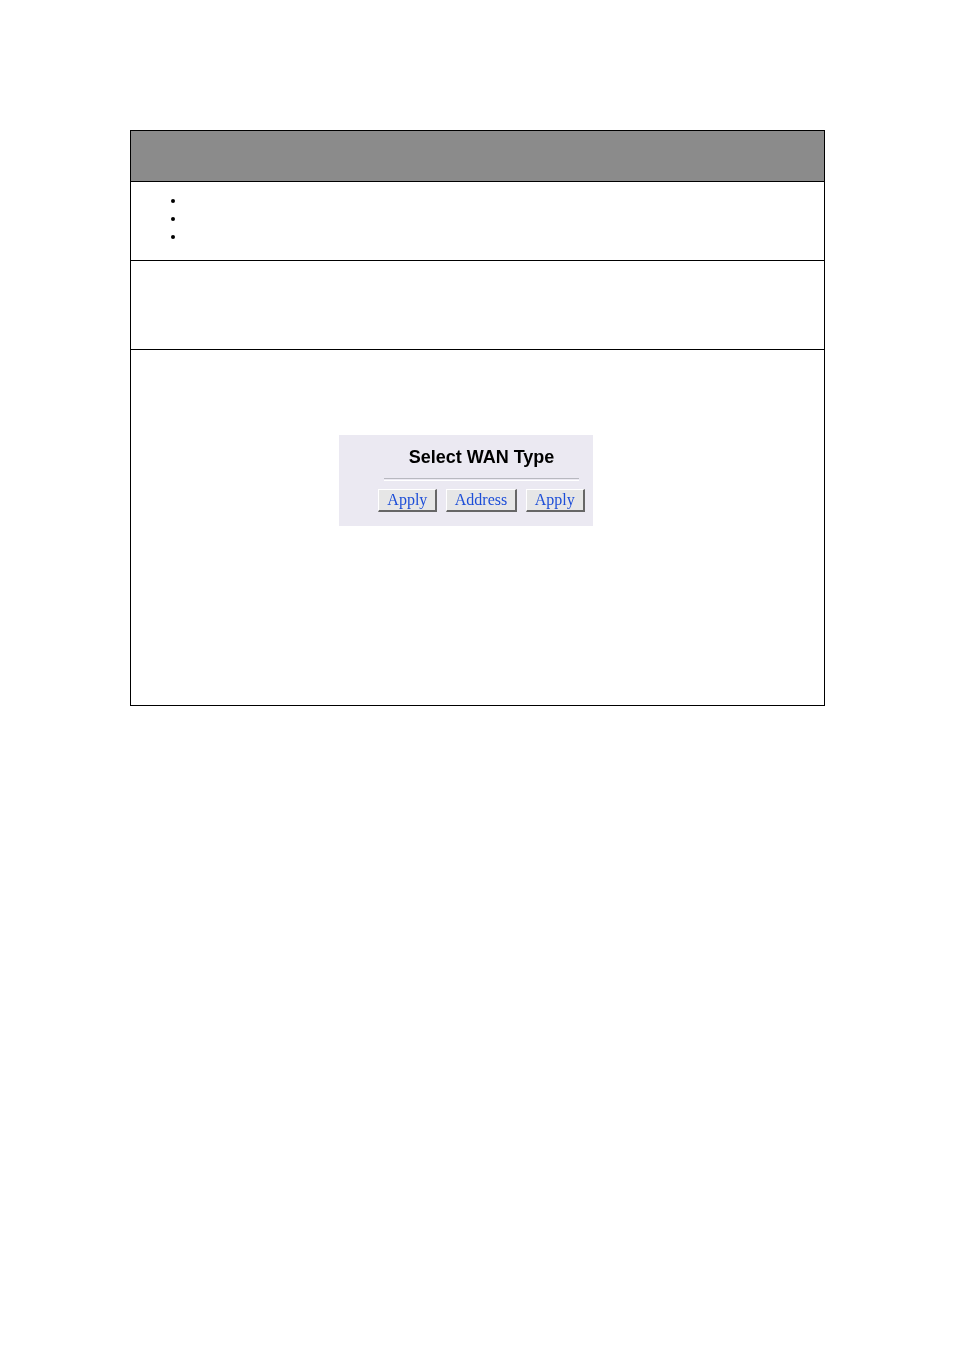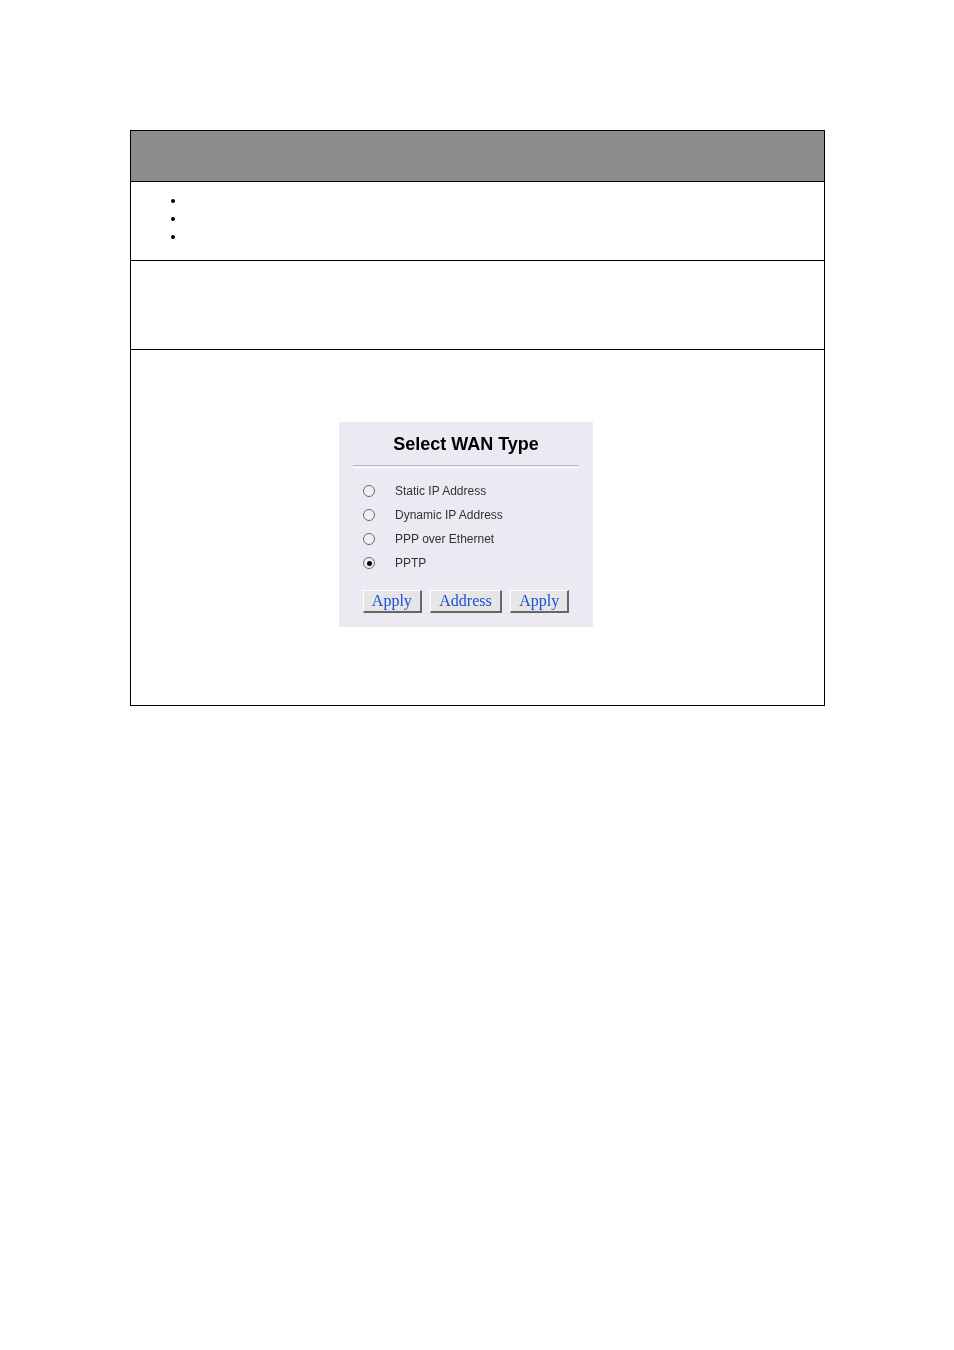--- a/index.html
+++ b/index.html
@@ -48,26 +48,27 @@
     border-bottom: 1px solid #000;
   }
   .row-content {
     height: 355px;
     position: relative;
   }
 
   .dialog {
     position: absolute;
     left: 208px;
-    top: 72px;
+    top: 85px;
     width: 254px;
     background: #ebe9f2;
     box-sizing: border-box;
     font-family: Verdana, Geneva, Tahoma, sans-serif;
     color: #000;
+    padding-left: 31px;
   }
   .dialog-title-wrap {
     text-align: center;
     padding: 12px 0 10px 0;
   }
   .dialog-title {
     font-family: Verdana, Geneva, Tahoma, sans-serif;
     font-weight: bold;
     font-size: 18px;
     letter-spacing: 0px;
@@ -155,43 +156,20 @@
     <div class="row-blank"></div>
 
     <div class="row-content">
 
       <div class="dialog">
         <div class="dialog-title-wrap">
           <span class="dialog-title">Select WAN Type</span>
         </div>
         <hr class="dialog-sep">
 
-        <div class="options">
-
-          <div class="option-row">
-            <span class="radio"></span>
-            <span>Static IP Address</span>
-          </div>
-
-          <div class="option-row">
-            <span class="radio"></span>
-            <span>Dynamic IP Address</span>
-          </div>
-
-          <div class="option-row">
-            <span class="radio"></span>
-            <span>PPP over Ethernet</span>
-          </div>
-
-          <div class="option-row">
-            <span class="radio checked"></span>
-            <span>PPTP</span>
-          </div>
-
-        </div>
 
         <div class="btn-row">
           <span class="btn">Apply</span>
           <span class="btn">Address</span>
           <span class="btn">Apply</span>
         </div>
       </div>
 
     </div>
   </div>

